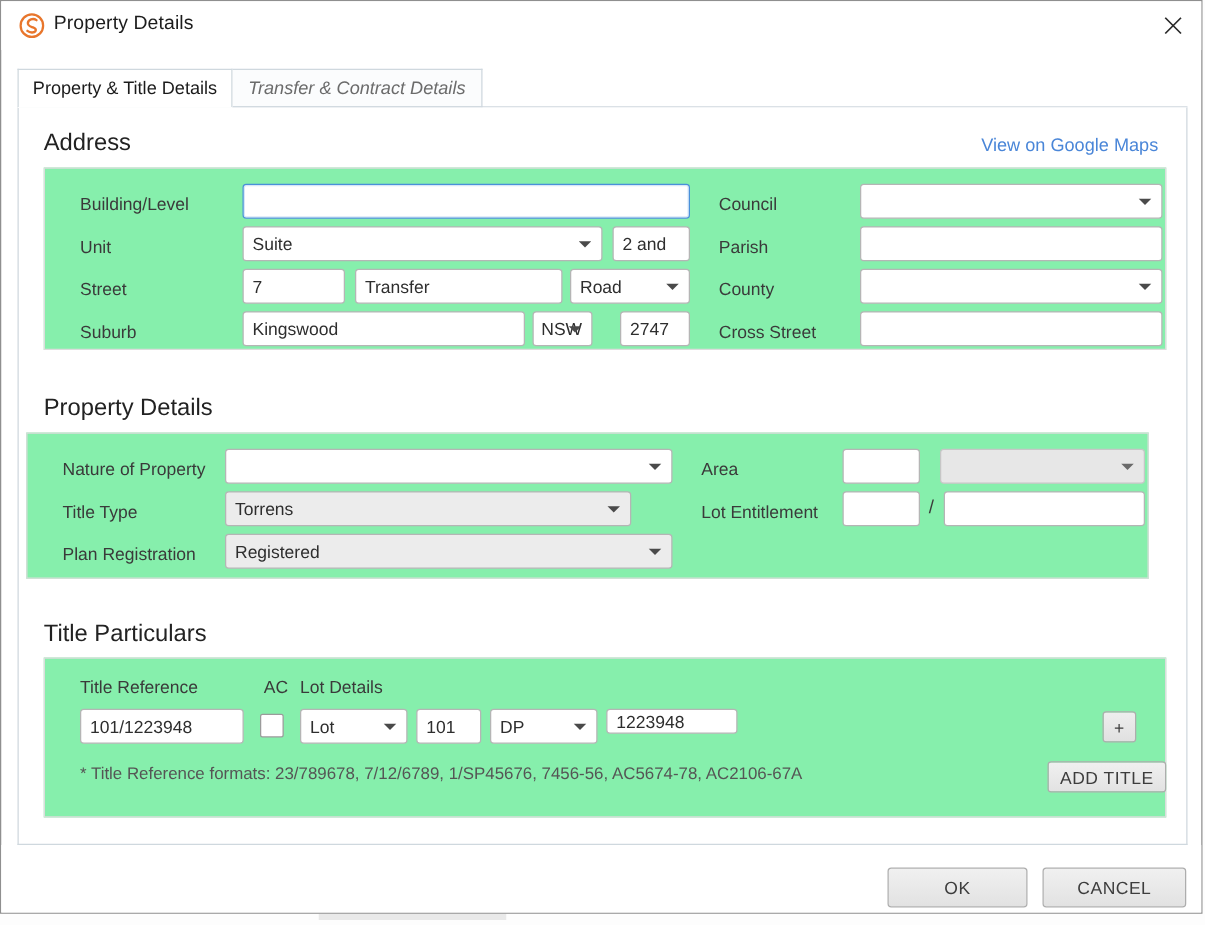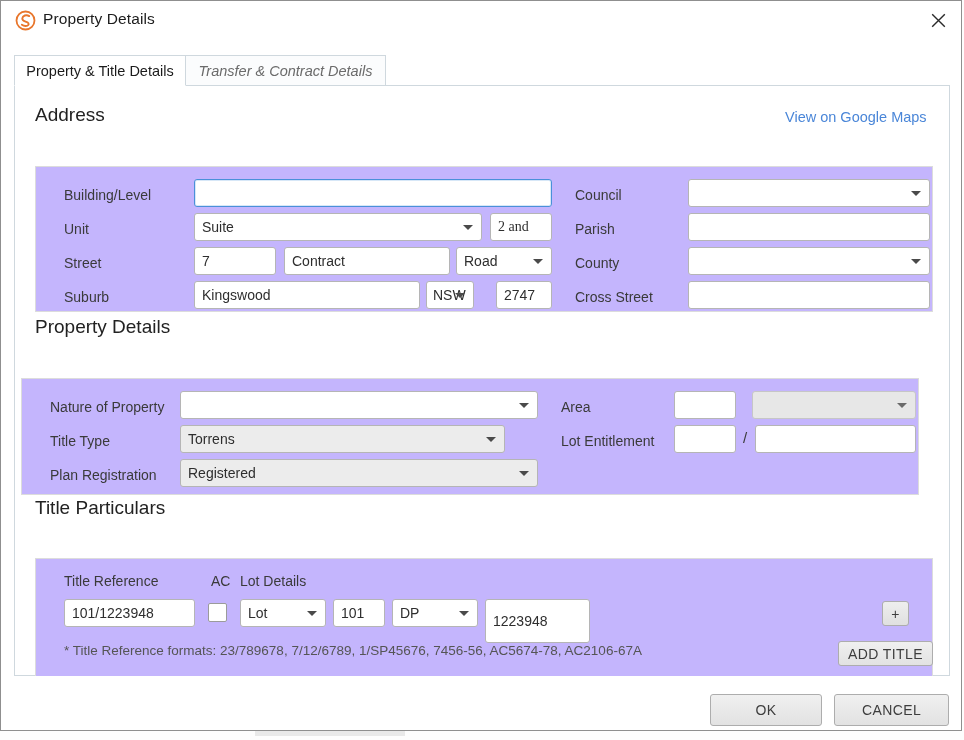--- a/index.html
+++ b/index.html
@@ -87,23 +87,22 @@
     border-right: 1px solid #cfd8de;
     border-bottom: 1px solid #cfd8de;
   }
 
   .section-title {
     position: absolute;
     font-size: 19px; color: #222222; font-weight: normal;
   }
   .panel {
     position: absolute;
-    background: #c4b5fd;
+    background: #86efac;
     border: 1px solid #dcdcdc;
-    margin-top: 32px;
   }
 
   .fld-label {
     position: absolute;
     font-size: 14px; color: #3a3a3a;
     white-space: nowrap;
   }
 
   
   .tbox {
@@ -248,24 +247,24 @@
       <div class="fld-label" style="left:28px;top:54px;">Unit</div>
       <div class="fld-label" style="left:28px;top:88px;">Street</div>
       <div class="fld-label" style="left:28px;top:122px;">Suburb</div>
 
       <div class="tbox focused" style="left:158px;top:12px;width:358px;height:28px;"></div>
 
       <div class="combo" style="left:158px;top:46px;width:288px;height:28px;">
         <span>Suite</span>
         <span class="caret"></span>
       </div>
-      <div class="tbox" style="left:454px;top:46px;width:62px;height:28px;font-family:Liberation Serif, serif;">2 and</div>
+      <div class="tbox" style="left:454px;top:46px;width:62px;height:28px;">2 and</div>
 
       <div class="tbox" style="left:158px;top:80px;width:82px;height:28px;">7</div>
-      <div class="tbox" style="left:248px;top:80px;width:166px;height:28px;">Contract</div>
+      <div class="tbox" style="left:248px;top:80px;width:166px;height:28px;">Transfer</div>
       <div class="combo" style="left:420px;top:80px;width:96px;height:28px;">
         <span>Road</span>
         <span class="caret"></span>
       </div>
 
       <div class="tbox" style="left:158px;top:114px;width:226px;height:28px;">Kingswood</div>
       <div class="combo" style="left:390px;top:114px;width:48px;height:28px;padding:0 6px;">
         <span>NSW</span>
         <span class="caret"></span>
       </div>
@@ -337,21 +336,21 @@
 
       <div class="combo" style="left:204px;top:40px;width:86px;height:28px;">
         <span>Lot</span>
         <span class="caret"></span>
       </div>
       <div class="tbox" style="left:297px;top:40px;width:52px;height:28px;">101</div>
       <div class="combo" style="left:356px;top:40px;width:86px;height:28px;">
         <span>DP</span>
         <span class="caret"></span>
       </div>
-      <div class="tbox" style="left:449px;top:40px;width:105px;height:44px;">1223948</div>
+      <div class="tbox" style="left:449px;top:40px;width:105px;height:20px;">1223948</div>
 
       <div class="btn small" style="left:846px;top:42px;width:27px;height:25px;">+</div>
 
       <div class="hint" style="left:28px;top:84px;">* Title Reference formats: 23/789678, 7/12/6789, 1/SP45676, 7456-56, AC5674-78, AC2106-67A</div>
 
       <div class="btn" style="left:802px;top:82px;width:95px;height:25px;">ADD TITLE</div>
     </div>
 
   </div>
 

